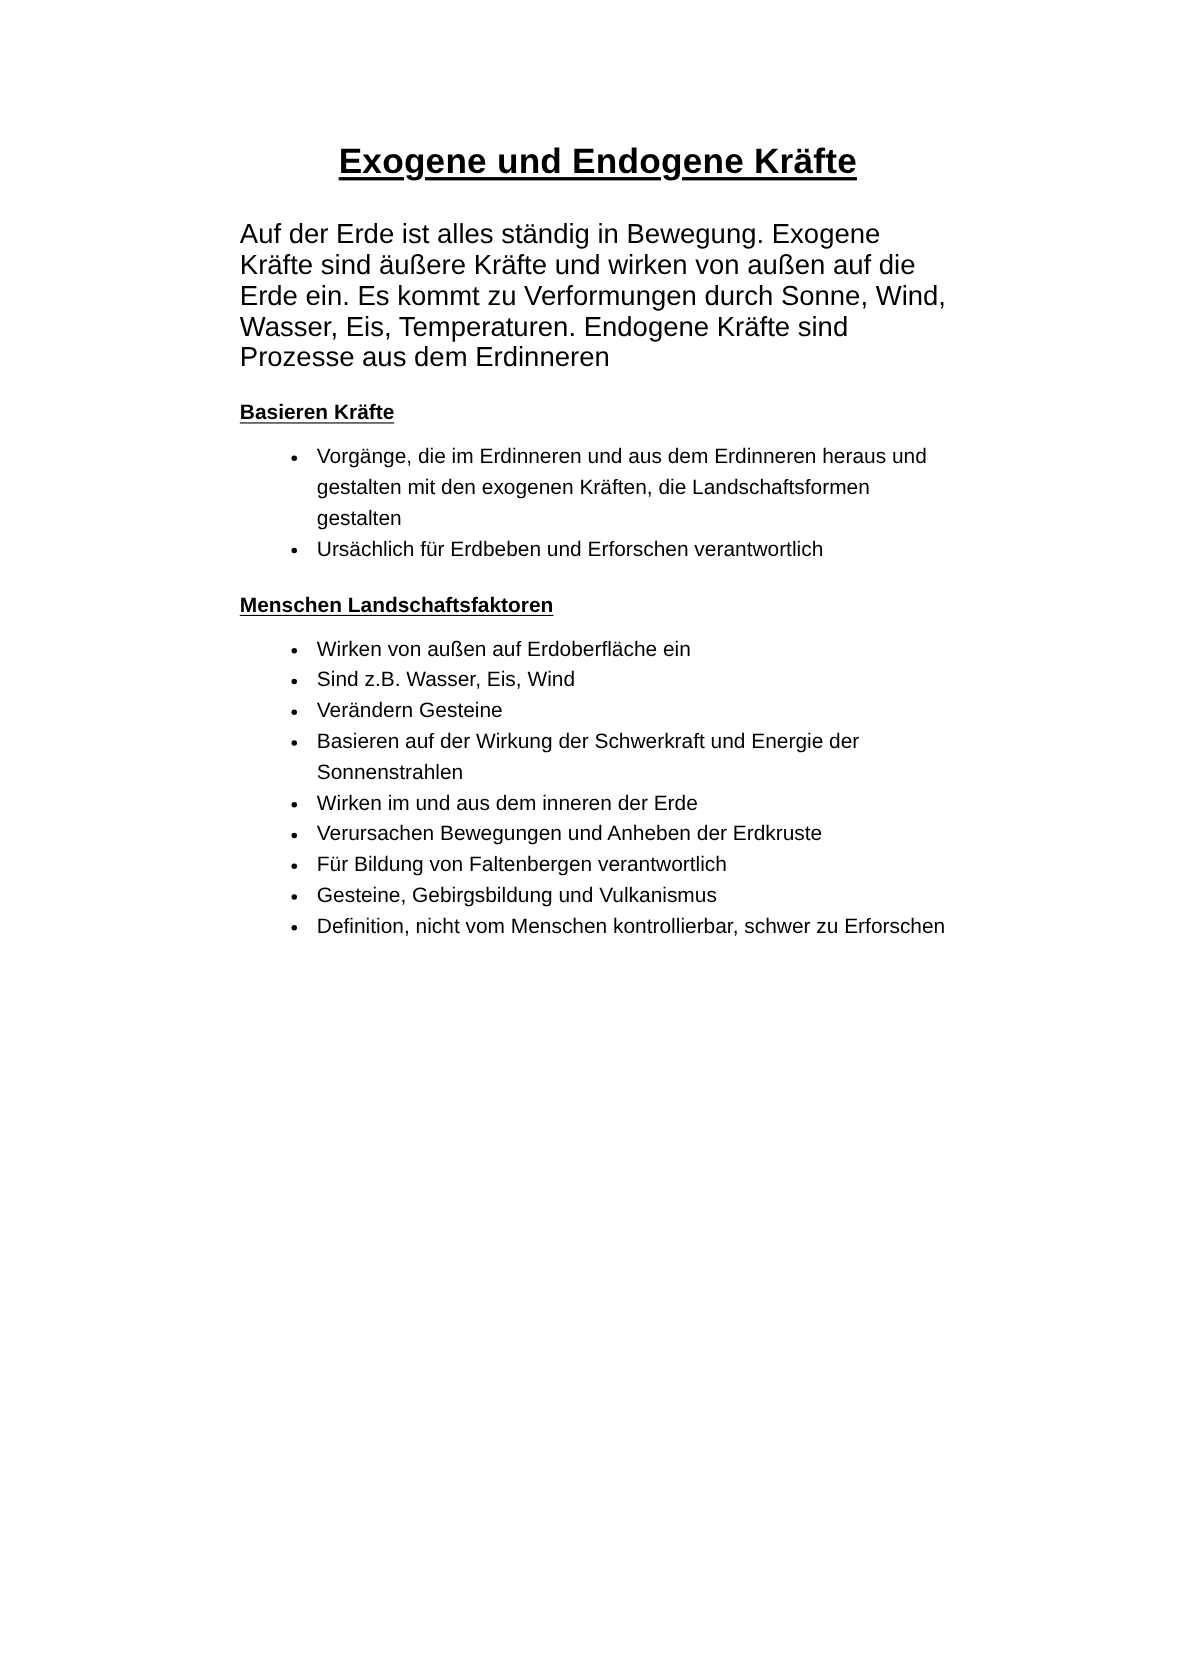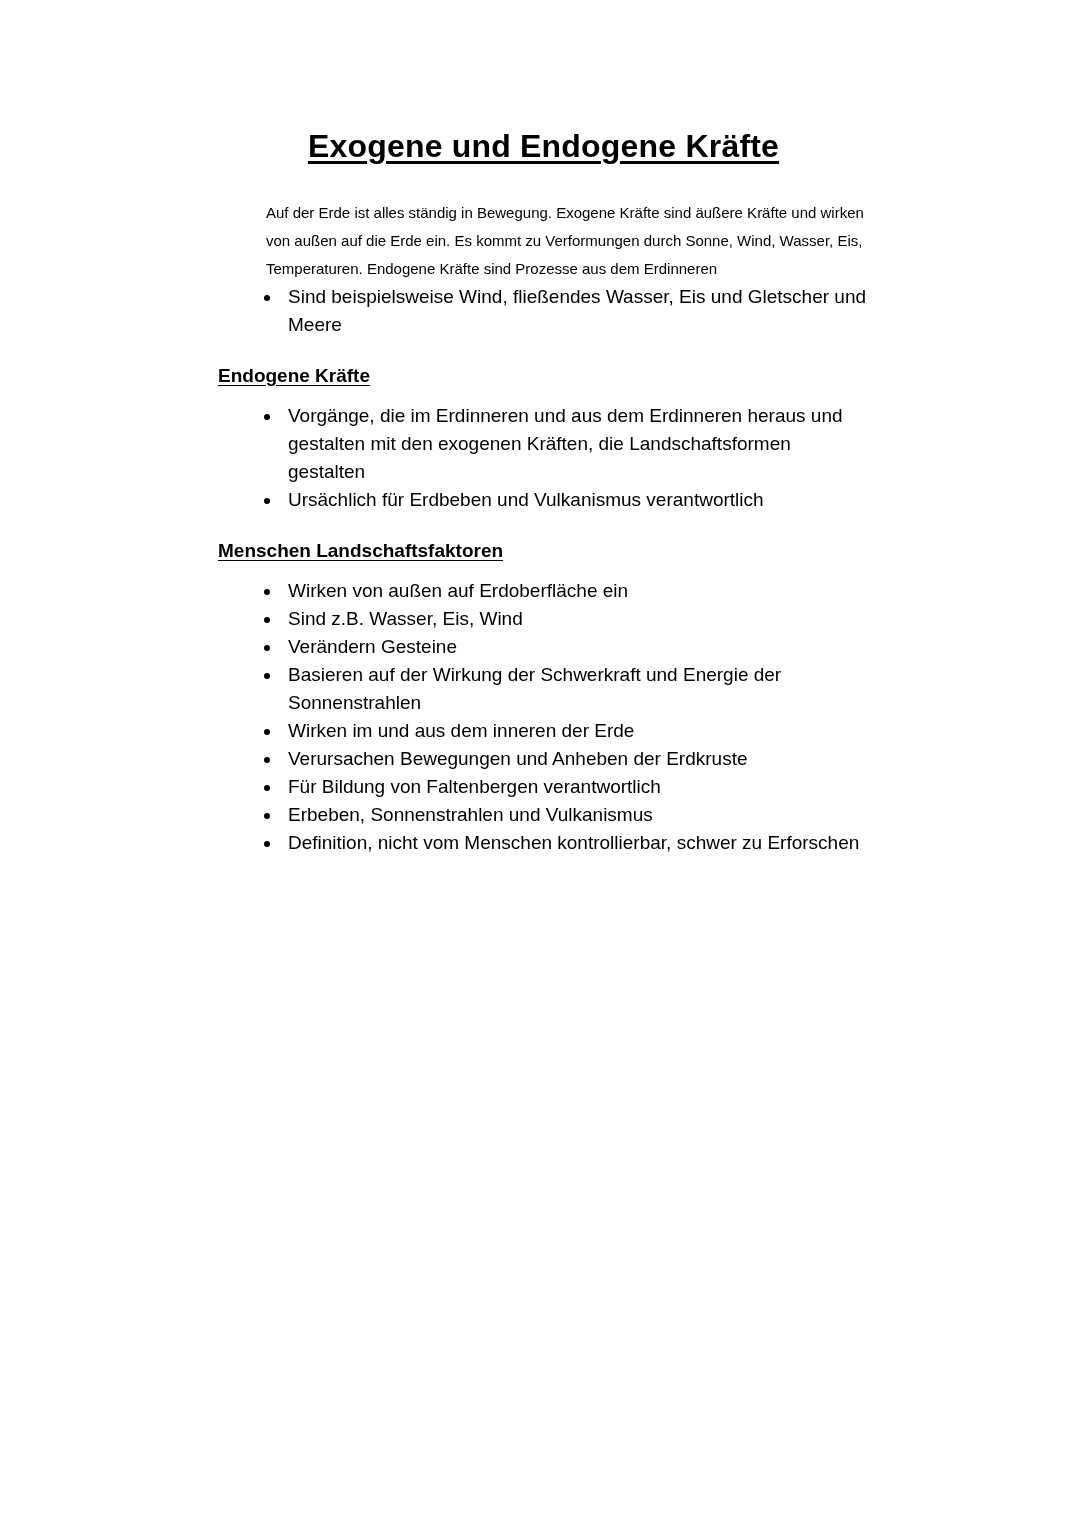--- a/index.html
+++ b/index.html
@@ -40,23 +40,22 @@
     text-underline-offset: 3px;
     margin-top: 26px;
     margin-bottom: 15px;
   }
 
   .section:first-of-type .section-heading {
     margin-top: 0;
   }
 
   .para {
-    font-size: 15px;
+    font-size: 25px;
     line-height: 28px;
-    margin-left: 48px;
   }
 
   .bullets {
     list-style: disc;
     padding-left: 64px;
     font-size: 19px;
     line-height: 28px;
   }
 
   .bullets li {
@@ -68,46 +67,43 @@
 
 <div class="page">
 
   <h1 class="doc-title">Exogene und Endogene Kräfte</h1>
 
   <div class="section">
     <p class="para">Auf der Erde ist alles ständig in Bewegung. Exogene Kräfte sind äußere Kräfte und wirken von außen auf die Erde ein. Es kommt zu Verformungen durch Sonne, Wind, Wasser, Eis, Temperaturen. Endogene Kräfte sind Prozesse aus dem Erdinneren</p>
   </div>
 
   <div class="section">
-    <ul class="bullets">
-      <li>Sind beispielsweise Wind, fließendes Wasser, Eis und Gletscher und Meere</li>
-    </ul>
   </div>
 
   <div class="section">
-    <h2 class="section-heading">Endogene Kräfte</h2>
+    <h2 class="section-heading">Basieren Kräfte</h2>
     <ul class="bullets">
       <li>Vorgänge, die im Erdinneren und aus dem Erdinneren heraus und gestalten mit den exogenen Kräften, die Landschaftsformen gestalten</li>
-      <li>Ursächlich für Erdbeben und Vulkanismus verantwortlich</li>
+      <li>Ursächlich für Erdbeben und Erforschen verantwortlich</li>
     </ul>
   </div>
 
   <div class="section">
     <h2 class="section-heading">Menschen Landschaftsfaktoren</h2>
     <ul class="bullets">
       <li>Wirken von außen auf Erdoberfläche ein</li>
       <li>Sind z.B. Wasser, Eis, Wind</li>
       <li>Verändern Gesteine</li>
       <li>Basieren auf der Wirkung der Schwerkraft und Energie der Sonnenstrahlen</li>
     </ul>
   </div>
 
   <div class="section">
     <ul class="bullets">
       <li>Wirken im und aus dem inneren der Erde</li>
       <li>Verursachen Bewegungen und Anheben der Erdkruste</li>
       <li>Für Bildung von Faltenbergen verantwortlich</li>
-      <li>Erbeben, Sonnenstrahlen und Vulkanismus</li>
+      <li>Gesteine, Gebirgsbildung und Vulkanismus</li>
       <li>Definition, nicht vom Menschen kontrollierbar, schwer zu Erforschen</li>
     </ul>
   </div>
 
 </div>
 
 </body></html>

